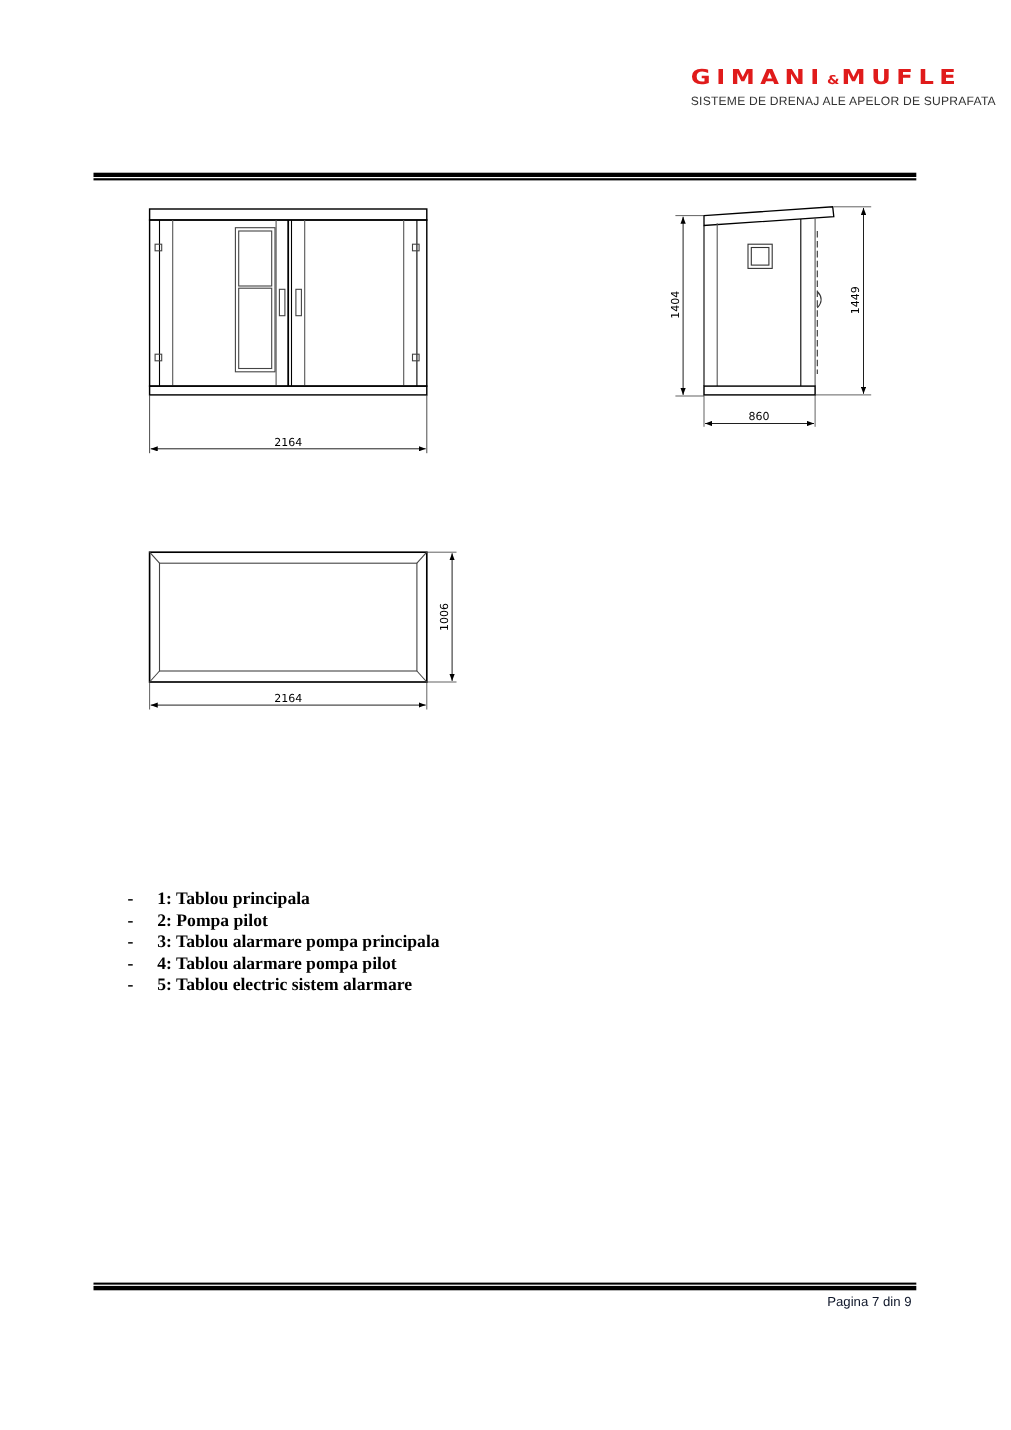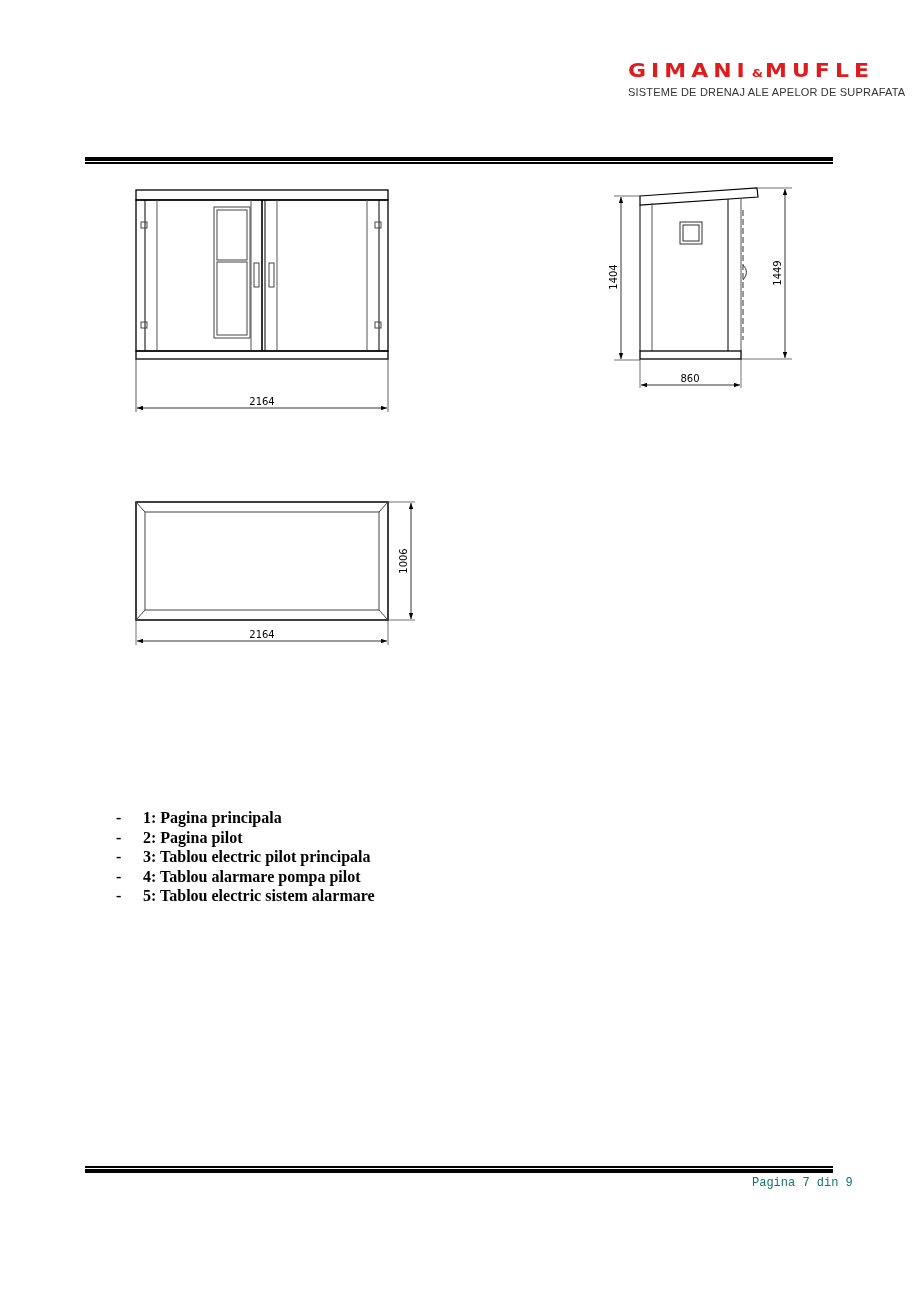--- a/index.html
+++ b/index.html
@@ -16,21 +16,21 @@
   .rule-bot .thin { height:1.5px; background:#000; }
   .rule-bot .gap { height:1px; background:#fff; }
   .rule-bot .thick { height:4px; background:#000; }
   svg text { font-family:"DejaVu Sans", sans-serif; }
   .drawing { position:absolute; }
   .attach { position:absolute; left:88px; top:808px; font-weight:bold; font-size:16px; line-height:19.6px; }
   .attach-title { margin:0; }
   .attach ul { list-style:none; margin:0; padding:0; }
   .attach li { display:flex; }
   .attach .dash { width:27px; padding-left:28px; }
-  .footer-page { position:absolute; left:752px; top:1176px; font-family:Liberation Mono, monospace; font-size:12px; color:#0f766e; }
+  .footer-page { position:absolute; left:752px; top:1176px; font-family:Liberation Sans, sans-serif; font-size:12px; color:#0f172a; }
 </style>
 </head>
 <body>
 
 <div class="logo">
   <div class="logo-main"><span>GIMANI</span><span class="logo-amp">&amp;</span><span>MUFLE</span></div>
   <div class="logo-sub">SISTEME DE DRENAJ ALE APELOR DE SUPRAFATA</div>
 </div>
 
 <div class="rule-top">
@@ -126,29 +126,29 @@
     <line x1="12" y1="151" x2="262" y2="151" stroke-width="0.8" marker-start="url(#arr3)" marker-end="url(#arr3)"></line>
   </g>
   <text x="0" y="0" font-size="10" text-anchor="middle" fill="#000" transform="translate(282,71) rotate(-90)">1006</text>
   <text x="137" y="148" font-size="10" text-anchor="middle" fill="#000">2164</text>
 </svg>
 
 <div class="attach">
   <ul>
     <li>
         <span class="dash">-</span>
-        <span>1: Pagina principala</span>
+        <span>1: Tablou principala</span>
       </li>
     <li>
         <span class="dash">-</span>
-        <span>2: Pagina pilot</span>
+        <span>2: Pompa pilot</span>
       </li>
     <li>
         <span class="dash">-</span>
-        <span>3: Tablou electric pilot principala</span>
+        <span>3: Tablou alarmare pompa principala</span>
       </li>
     <li>
         <span class="dash">-</span>
         <span>4: Tablou alarmare pompa pilot</span>
       </li>
     <li>
         <span class="dash">-</span>
         <span>5: Tablou electric sistem alarmare</span>
       </li>
   </ul>

